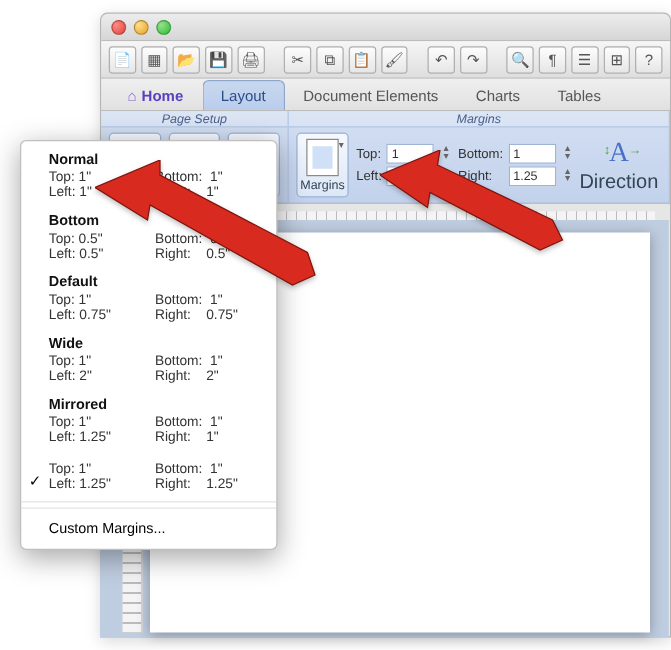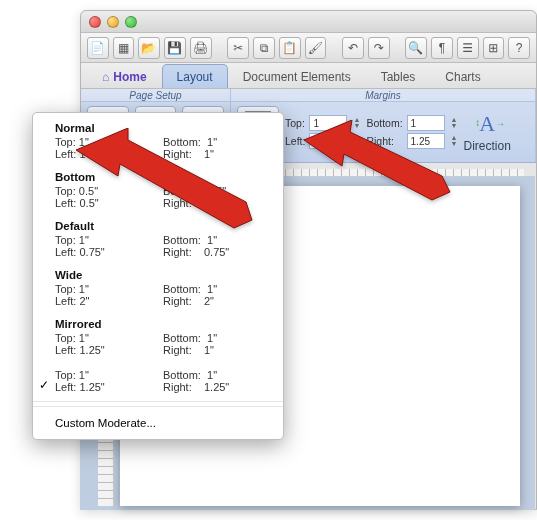--- a/index.html
+++ b/index.html
@@ -116,26 +116,25 @@
   }
   .page {
     position:absolute; left:40px; top:10px; width:400px; height:320px;
     background:#fff; box-shadow:0 2px 10px rgba(0,0,0,.3);
   }
   .vruler{position:absolute; left:18px; top:10px; width:16px; height:320px;
     background:#f4f4f4; border-right:1px solid #ccc;
     background-image:repeating-linear-gradient(to bottom,#bbb 0,#bbb 1px,transparent 1px,transparent 8px);}
   
   .popup {
-    position:absolute; left:16px; top:112px; width:252px;
+    position:absolute; left:16px; top:112px; width:206px;
     background:#fff; border:1px solid #bfbfbf; border-radius:5px;
     box-shadow:0 6px 22px rgba(0,0,0,.35);
     padding:4px 0;
     z-index:20;
-    margin-left:16px;
   }
   .popup-item {padding:5px 12px 6px 22px; position:relative; cursor:pointer;}
   .popup-item.sep{border-bottom:1px solid #e4e4e4; margin-bottom:2px; padding-bottom:8px;}
   .popup-item .title{font-weight:bold; font-size:11.5px; color:#111;}
   .popup-item .grid{display:grid; grid-template-columns:1fr 1fr; font-size:11px; color:#333; margin-top:2px;}
   .popup-item .grid span:nth-child(odd){}
   .popup-item .check{position:absolute; left:6px; top:16px; font-size:12px; color:#000;}
   .popup .custom{padding:6px 12px 6px 22px; font-size:11.5px; cursor:pointer;}
   
   .arrow {
@@ -173,22 +172,22 @@
     <div class="tbtn">⊞</div>
     <div class="tbtn">?</div>
   </div>
   <div class="ribbon-tabs">
     <div class="rtab home">
       <span style="color:#8464d8;">⌂</span>
       <span>Home</span>
     </div>
     <div class="rtab active">Layout</div>
     <div class="rtab">Document Elements</div>
+    <div class="rtab">Charts</div>
     <div class="rtab">Tables</div>
-    <div class="rtab">Charts</div>
   </div>
   <div class="ribbon-body">
 
     <div class="rgroup" style="width:150px;">
       <div class="rgroup-title">Page Setup</div>
       <div class="rgroup-content">
         <div class="big-btn">
           <div class="margin-glyph">
               <div class="inner"></div>
             </div>
@@ -242,21 +241,21 @@
             </span>
           <span>Right:</span>
           <span class="spin">1.25</span>
           <span class="steppers">
               <span>▲</span>
               <span>▼</span>
             </span>
         </div>
         <div class="text-group">
           <div class="text-glyph">A<span class="arrows" style="left:-4px;top:6px;">↕</span><span class="arrows" style="right:-10px;top:6px;">→</span></div>
-          <span style="font-size:12px;color:#345;">Direction</span>
+          <span style="font-size:16px;color:#345;">Direction</span>
         </div>
       </div>
     </div>
   </div>
   <div class="ruler"></div>
 </div>
 
 <div class="page-area">
   <div class="vruler"></div>
   <div class="page"></div>
@@ -311,21 +310,21 @@
     <div class="popup-item sep">
       <span class="check">✓</span>
       <div class="grid">
         <span>Top: 1"</span>
         <span>Bottom: &nbsp;1"</span>
         <span>Left: 1.25"</span>
         <span>Right: &nbsp;&nbsp;&nbsp;1.25"</span>
       </div>
     </div>
     <div style="border-top: 1px solid rgb(228, 228, 228); margin: 4px 0px;"></div>
-    <div class="custom">Custom Moderate...</div>
+    <div class="custom">Custom Margins...</div>
   </div>
 
 <svg class="arrow" style="left:76px; top:128px;" width="180" height="110">
   <defs></defs>
   <g fill="#d92a1f" stroke="#7d140e" stroke-width="1">
     <polygon points="0,22 52,0 52,12 170,74 176,92 158,100 44,36 42,48"></polygon>
   </g>
 </svg>
 <svg class="arrow" style="left:304px; top:120px;" width="150" height="90">
   <g fill="#d92a1f" stroke="#7d140e" stroke-width="1">

